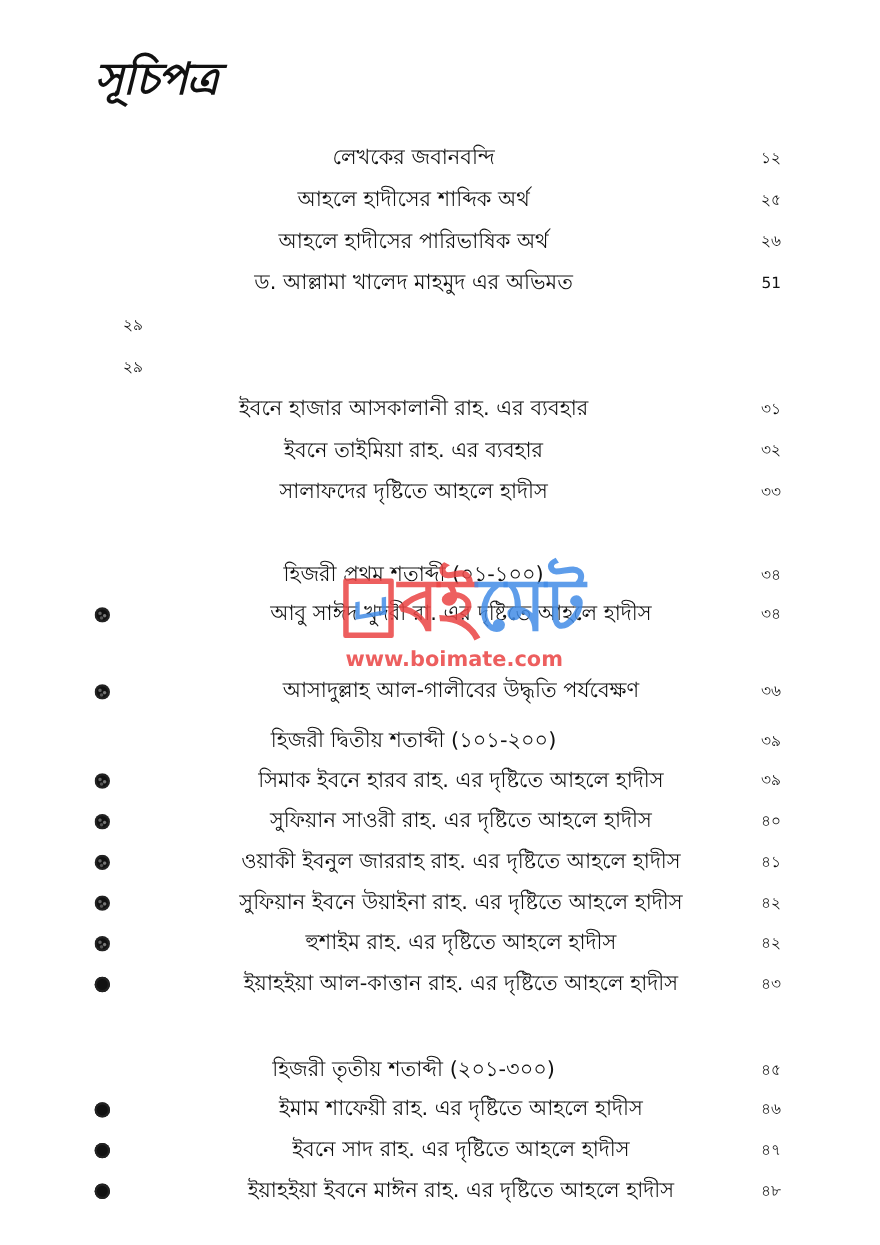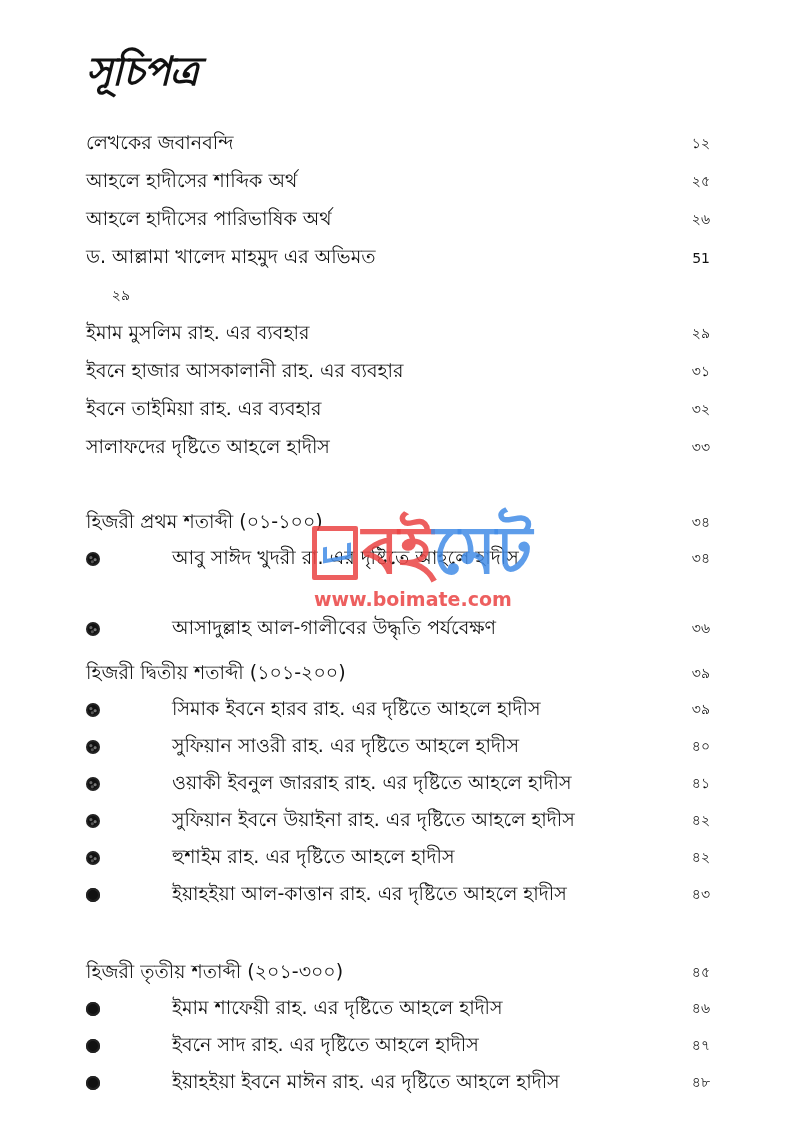--- a/index.html
+++ b/index.html
@@ -12,21 +12,21 @@
   .title {
     position: absolute; left: 86px; top: 40px;
     font-family: "DejaVu Serif", serif;
     font-size: 40px; font-style: italic; font-weight: bold; color: #111;
     letter-spacing: -1px;
   }
   .row {
     position: absolute; left: 86px; width: 624px; height: 36px;
     display: flex; align-items: center; font-size: 19px;
   }
-  .row .label { flex: 1; white-space: nowrap; }
+  .row .label { flex: 1; white-space: nowrap; text-align: center; }
   .row .page-no { width: 44px; text-align: right; font-size: 14px; }
   .row.sub .bullet {
     width: 14px; height: 14px; border-radius: 50%; background: #111;
     margin-left: 0; margin-right: 72px; flex-shrink: 0;
     box-shadow: inset 0 0 0 2px #222;
   }
   .row.sub .bullet.pattern {
     background: radial-gradient(circle at 35% 40%, #666 1px, transparent 2px),
                 radial-gradient(circle at 65% 55%, #777 1px, transparent 2px),
                 radial-gradient(circle at 45% 70%, #555 1px, transparent 2px),
@@ -75,21 +75,20 @@
     <span class="page-no">২৬</span>
   </div>
   <div class="row" style="top:240px">
     <span class="label">ড. আল্লামা খালেদ মাহমুদ এর অভিমত</span>
     <span class="page-no">51</span>
   </div>
   <div class="row" style="top:278px">
     <span class="page-no">২৯</span>
   </div>
   <div class="row" style="top:316px">
-    <span class="label">ইমাম মুসলিম রাহ. এর ব্যবহার</span>
     <span class="page-no">২৯</span>
   </div>
   <div class="row" style="top:354px">
     <span class="label">ইবনে হাজার আসকালানী রাহ. এর ব্যবহার</span>
     <span class="page-no">৩১</span>
   </div>
   <div class="row" style="top:392px">
     <span class="label">ইবনে তাইমিয়া রাহ. এর ব্যবহার</span>
     <span class="page-no">৩২</span>
   </div>

